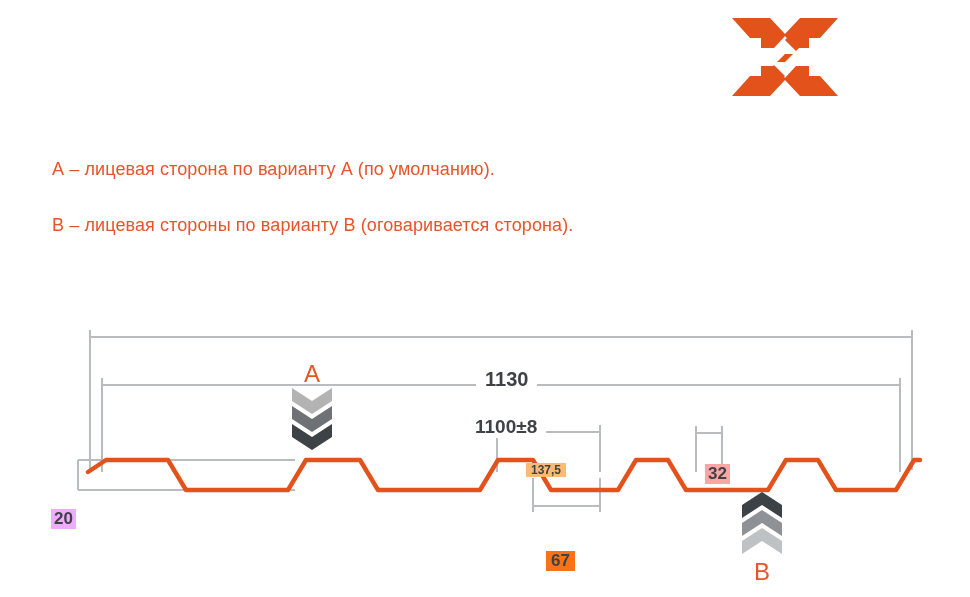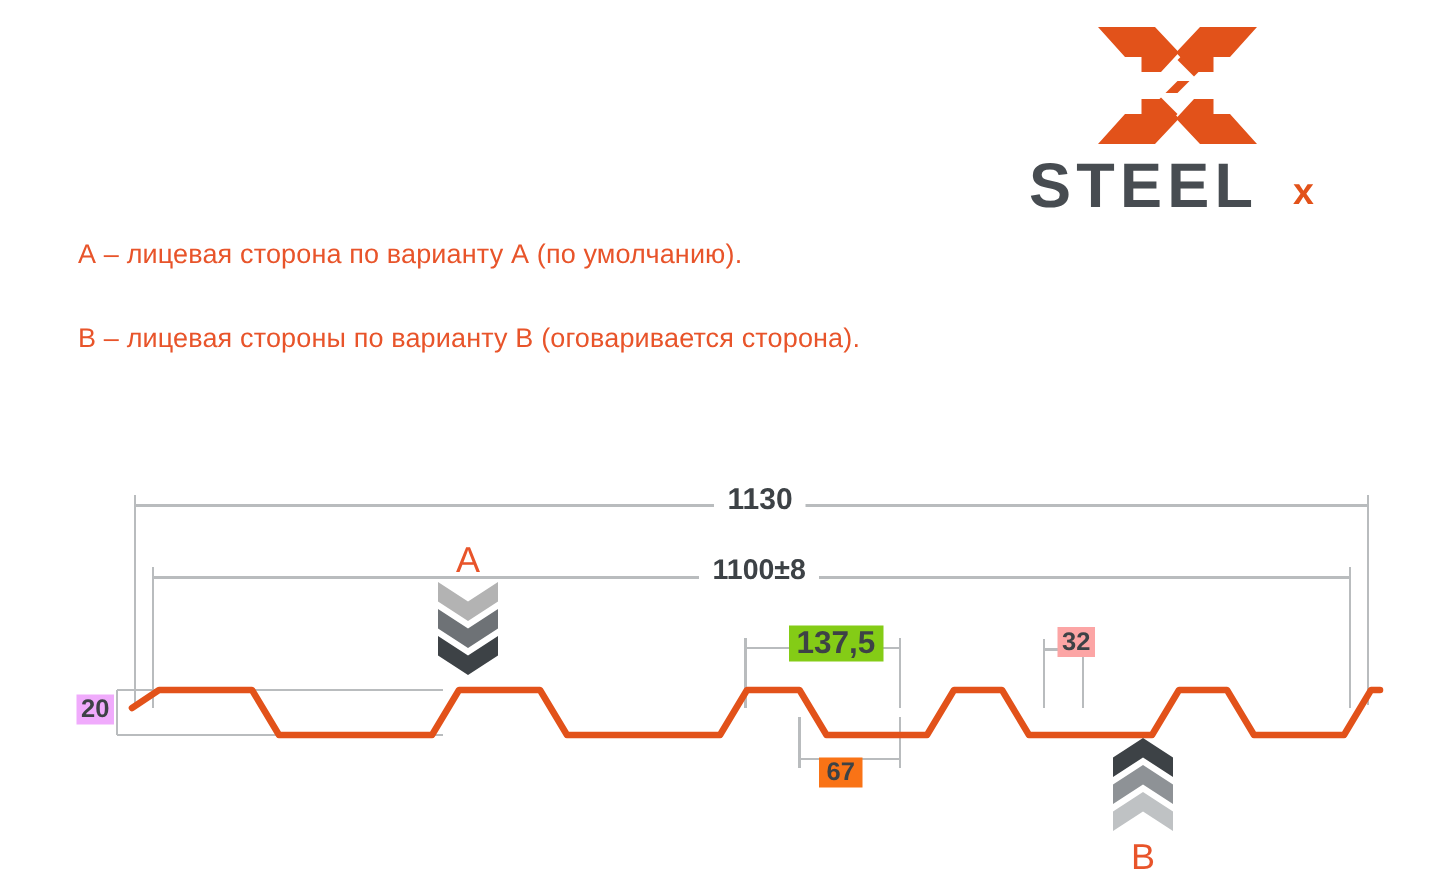--- a/index.html
+++ b/index.html
@@ -58,37 +58,38 @@
     top: 300px;
     width: 970px;
     height: 290px;
   }
   .dim-label {
     position: absolute;
     color: #3d4246;
     font-weight: bold;
     white-space: nowrap;
     font-family: "Liberation Sans", sans-serif;
+    margin-top: 46px;
   }
   #label-1130 {
     left: 476px; top: 22px;
     font-size: 20px;
     background: #ffffff;
     padding: 0 9px;
   }
   #label-1100 {
     left: 466px; top: 70px;
     font-size: 19px;
     background: #ffffff;
     padding: 0 9px;
   }
   #label-1375 {
     left: 526px; top: 117px;
-    font-size: 21px;
-    background: #84cc16;
+    font-size: 12px;
+    background: #fdba74;
     padding: 0 5px;
   }
   #label-32 {
     left: 705px; top: 118px;
     font-size: 17px;
     background: #fca5a5;
     padding: 0 3px;
   }
   #label-67 {
     left: 546px; top: 205px;
@@ -145,26 +146,20 @@
 
         <path d="M2 80 L40 80 L56 63 L44 50 L31 50 L31 60 L20 60 Z"></path>
 
         <path d="M108 80 L70 80 L54 63 L66 50 L79 50 L79 60 L90 60 Z"></path>
 
         <path d="M63 16 L74 27 L63 38 L55 38 L44 49 L55 60 L47 68 L36 57 L47 46 L55 46 L66 35 L55 24 Z"></path>
       </g>
     </svg>
   </div>
 
-  <div id="logo-wordmark">
-    <svg viewBox="0 0 230 42" width="230" height="42" aria-hidden="true">
-      <text x="0" y="36" font-family="Liberation Sans, sans-serif" font-size="42" font-weight="bold" letter-spacing="3.5" fill="#474c51">STEEL</text>
-      <text x="176" y="34" font-family="Liberation Sans, sans-serif" font-size="25" font-weight="bold" fill="#e2521a">x</text>
-    </svg>
-  </div>
 </div>
 
 <div class="caption" id="caption-a">А – лицевая сторона по варианту А (по умолчанию).</div>
 
 <div class="caption" id="caption-b">В – лицевая стороны по варианту В (оговаривается сторона).</div>
 
 <div id="drawing">
 
   <svg width="970" height="290" viewBox="0 0 970 290" aria-hidden="true">
 

